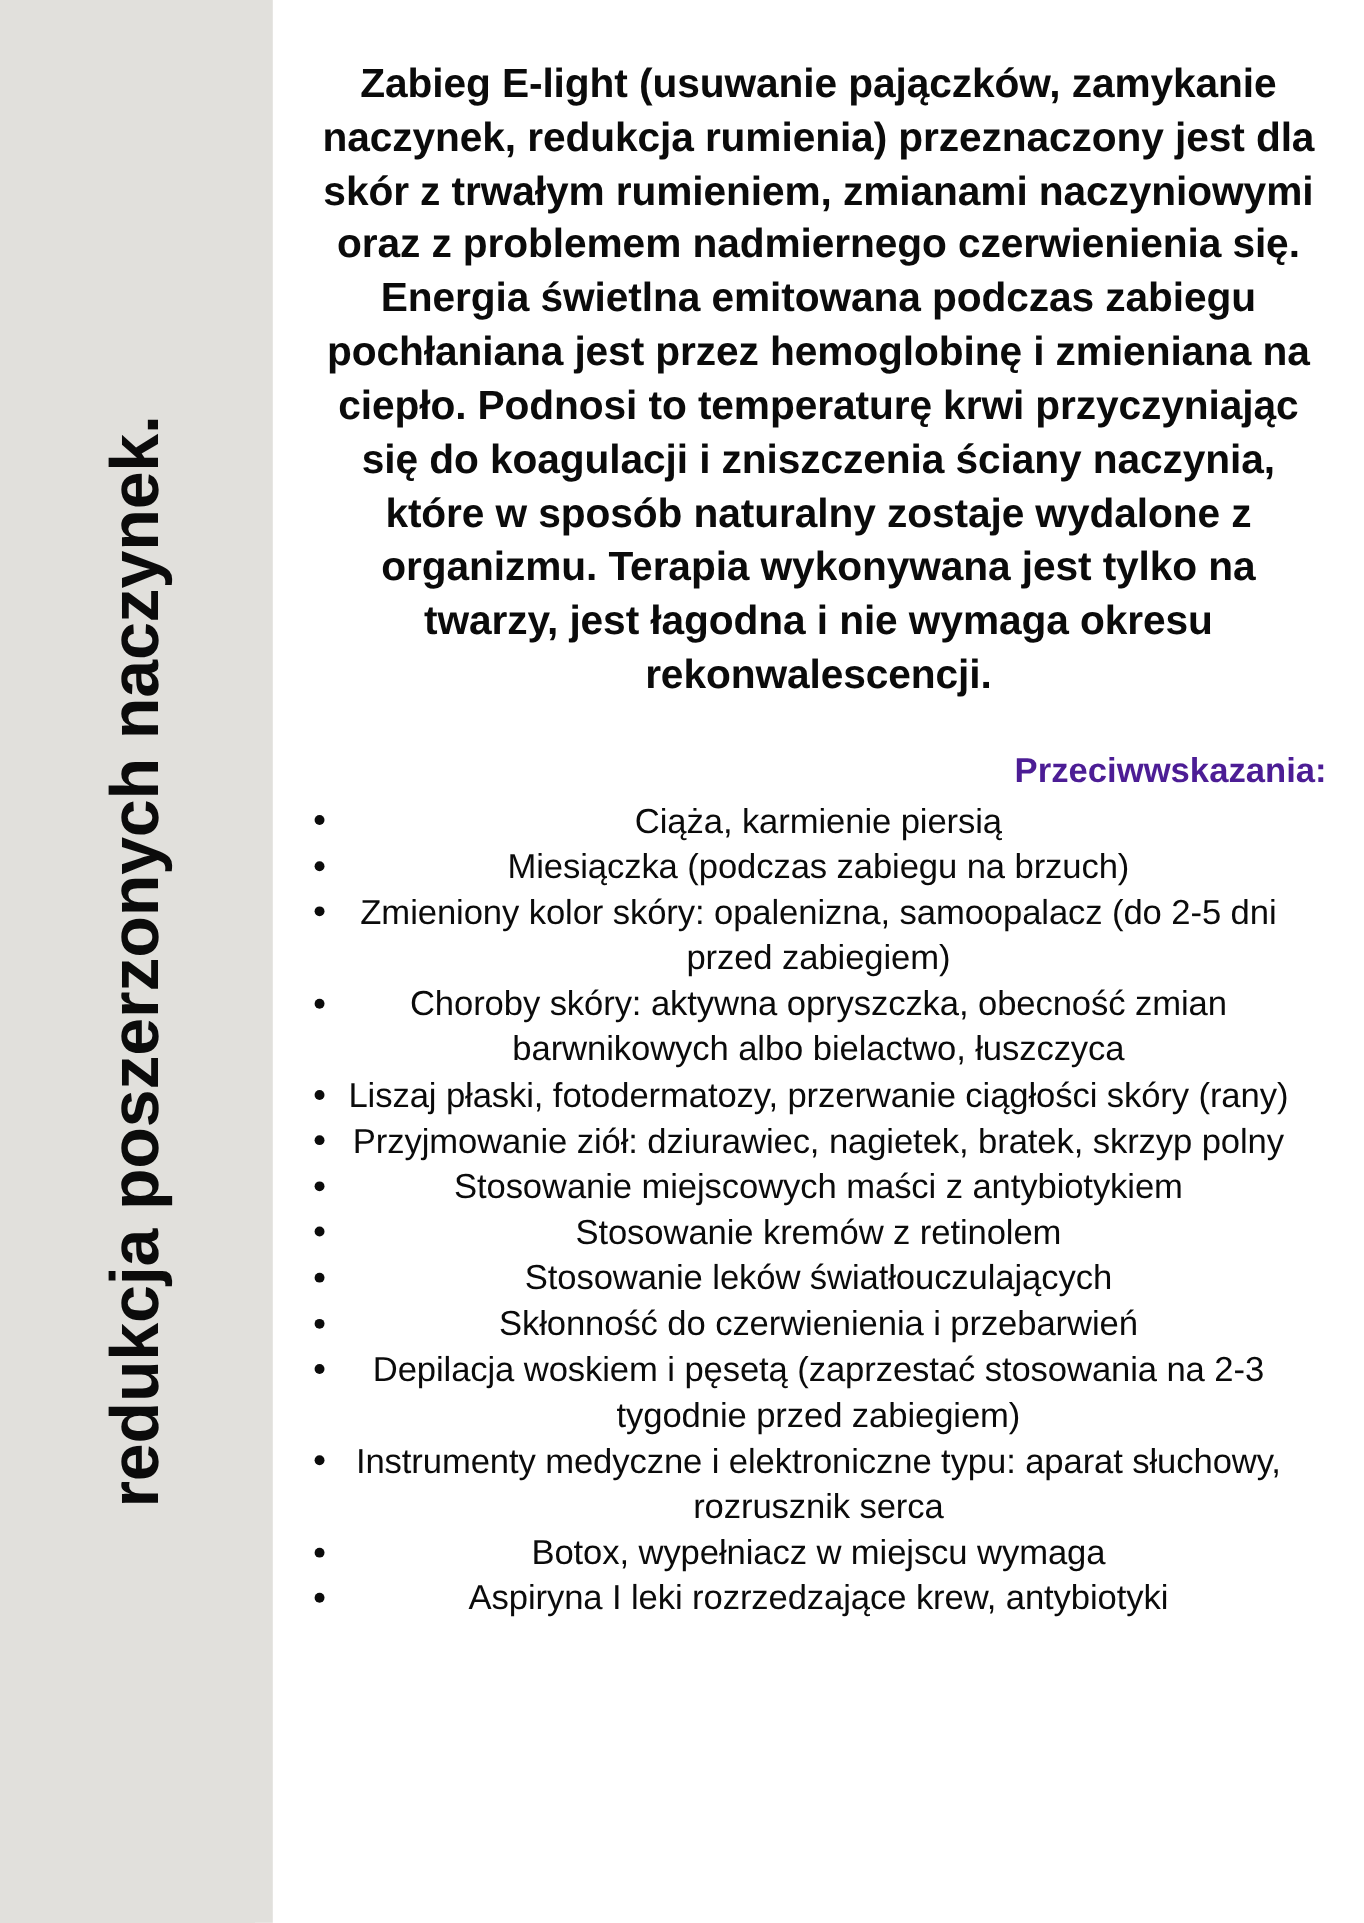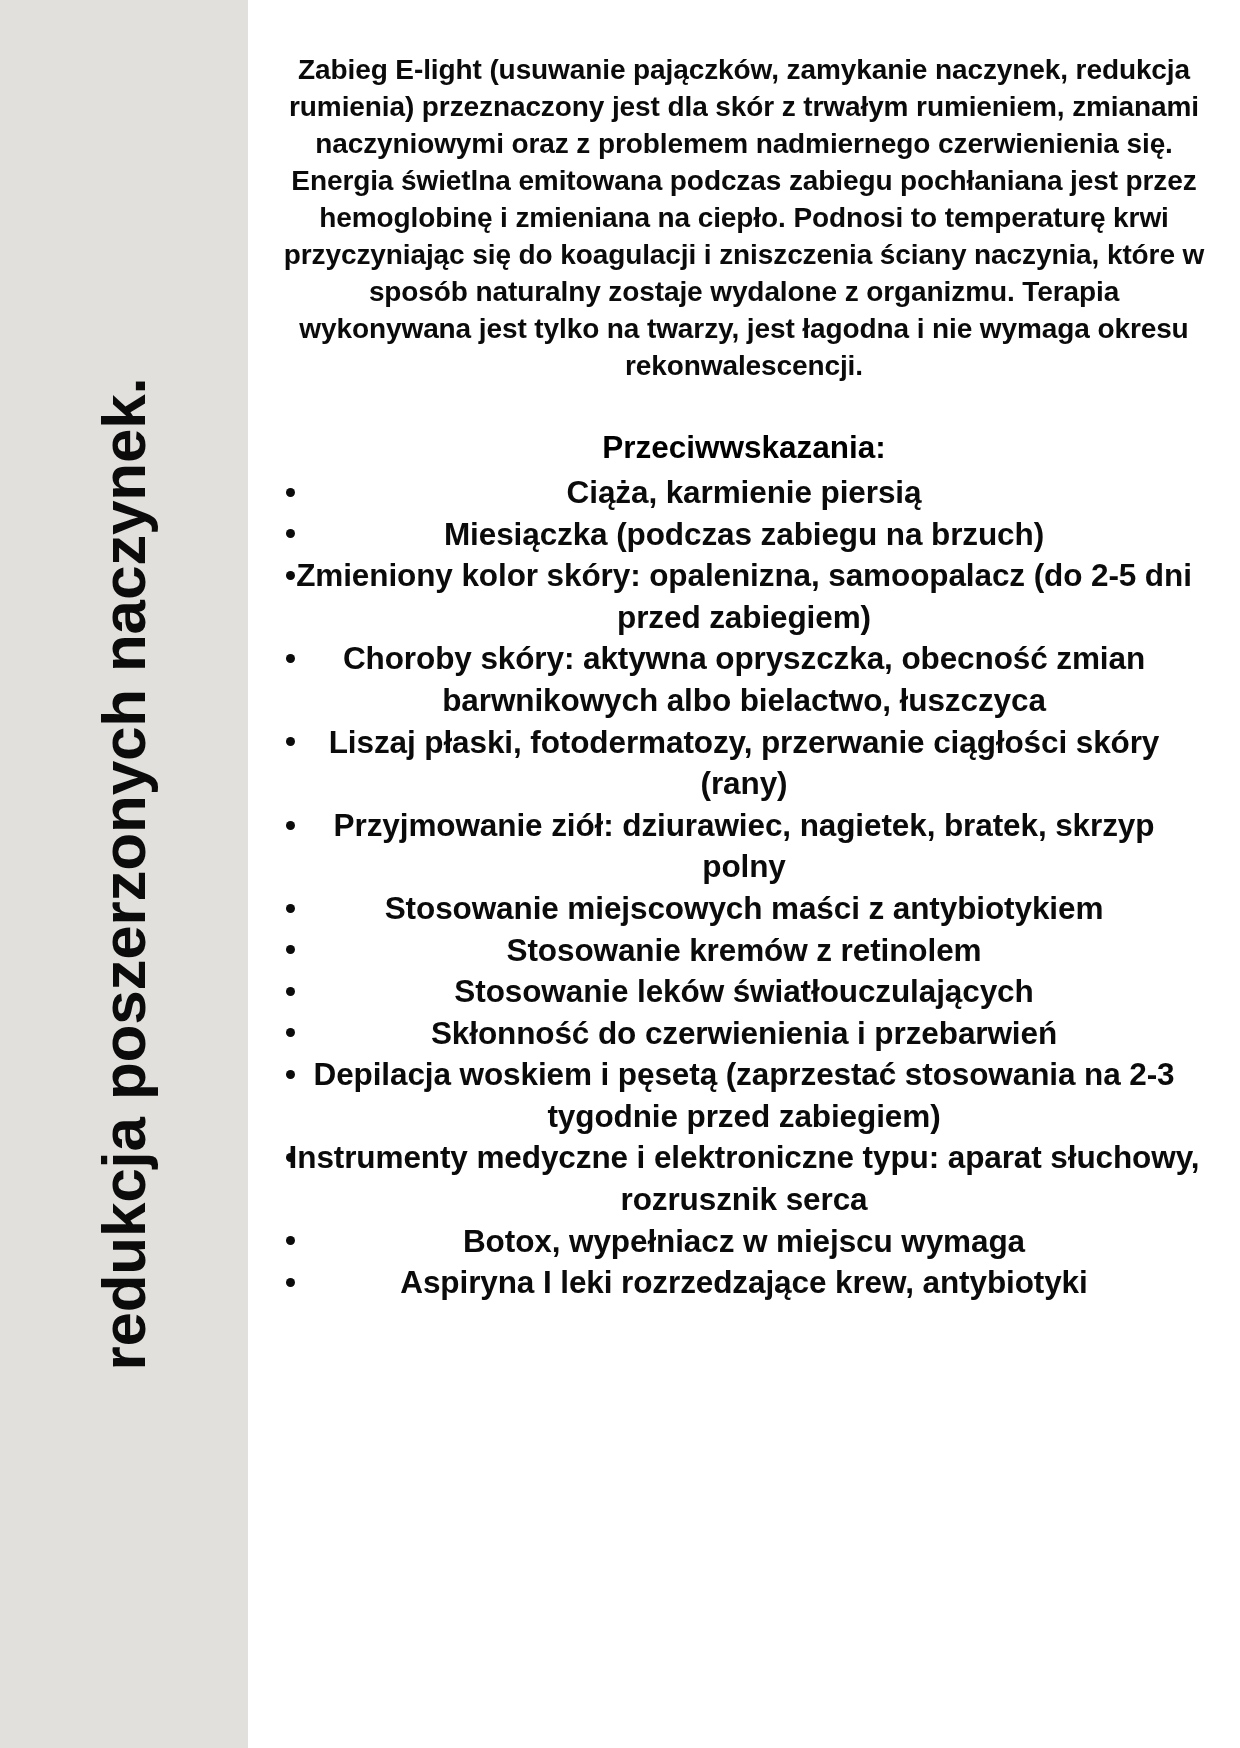--- a/index.html
+++ b/index.html
@@ -53,52 +53,52 @@
 
   
   .content {
     flex: 1 1 auto;
     padding: 52px 34px 0 34px;
     box-sizing: border-box;
   }
 
   .intro {
     text-align: center;
-    font-size: 28px;
+    font-size: 37px;
     line-height: 1.32;
     color: #0b0b0b;
     font-weight: 600;
     margin: 0;
     letter-spacing: -0.1px;
   }
 
   .spacer {
     height: 42px;
   }
 
   .section-heading {
-    text-align: center;
+    text-align: right;
     font-size: 31.5px;
     line-height: 1.32;
     font-weight: 600;
-    color: #000000;
+    color: #4c1d95;
     margin: 0 0 4px 0;
   }
 
   ul.contra-list {
     list-style: none;
     margin: 0;
     padding: 0;
   }
   ul.contra-list li {
     position: relative;
     text-align: center;
     font-size: 31.5px;
     line-height: 1.32;
-    font-weight: 700;
+    font-weight: 400;
     color: #0b0b0b;
     padding: 0 6px 0 6px;
     margin: 0;
     letter-spacing: -0.1px;
   }
   ul.contra-list li .bullet {
     position: absolute;
     left: 4px;
     top: 0.50em;
     width: 9px;

